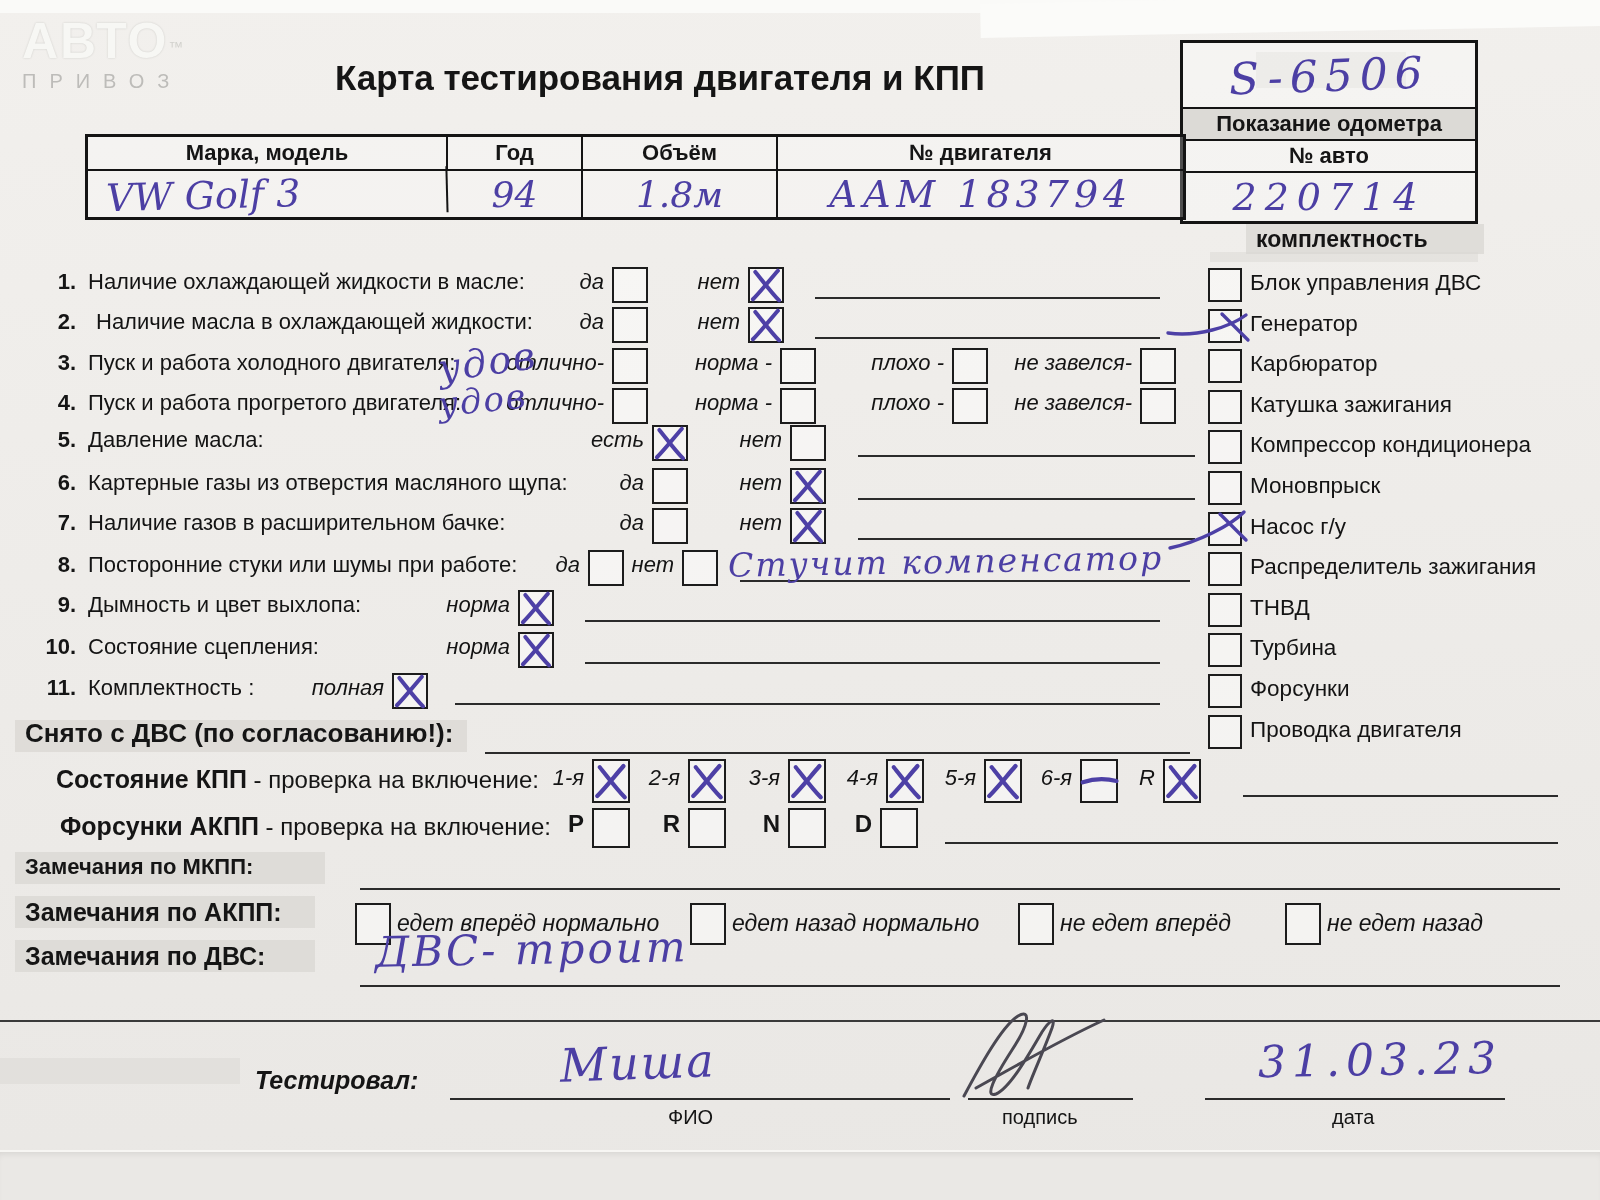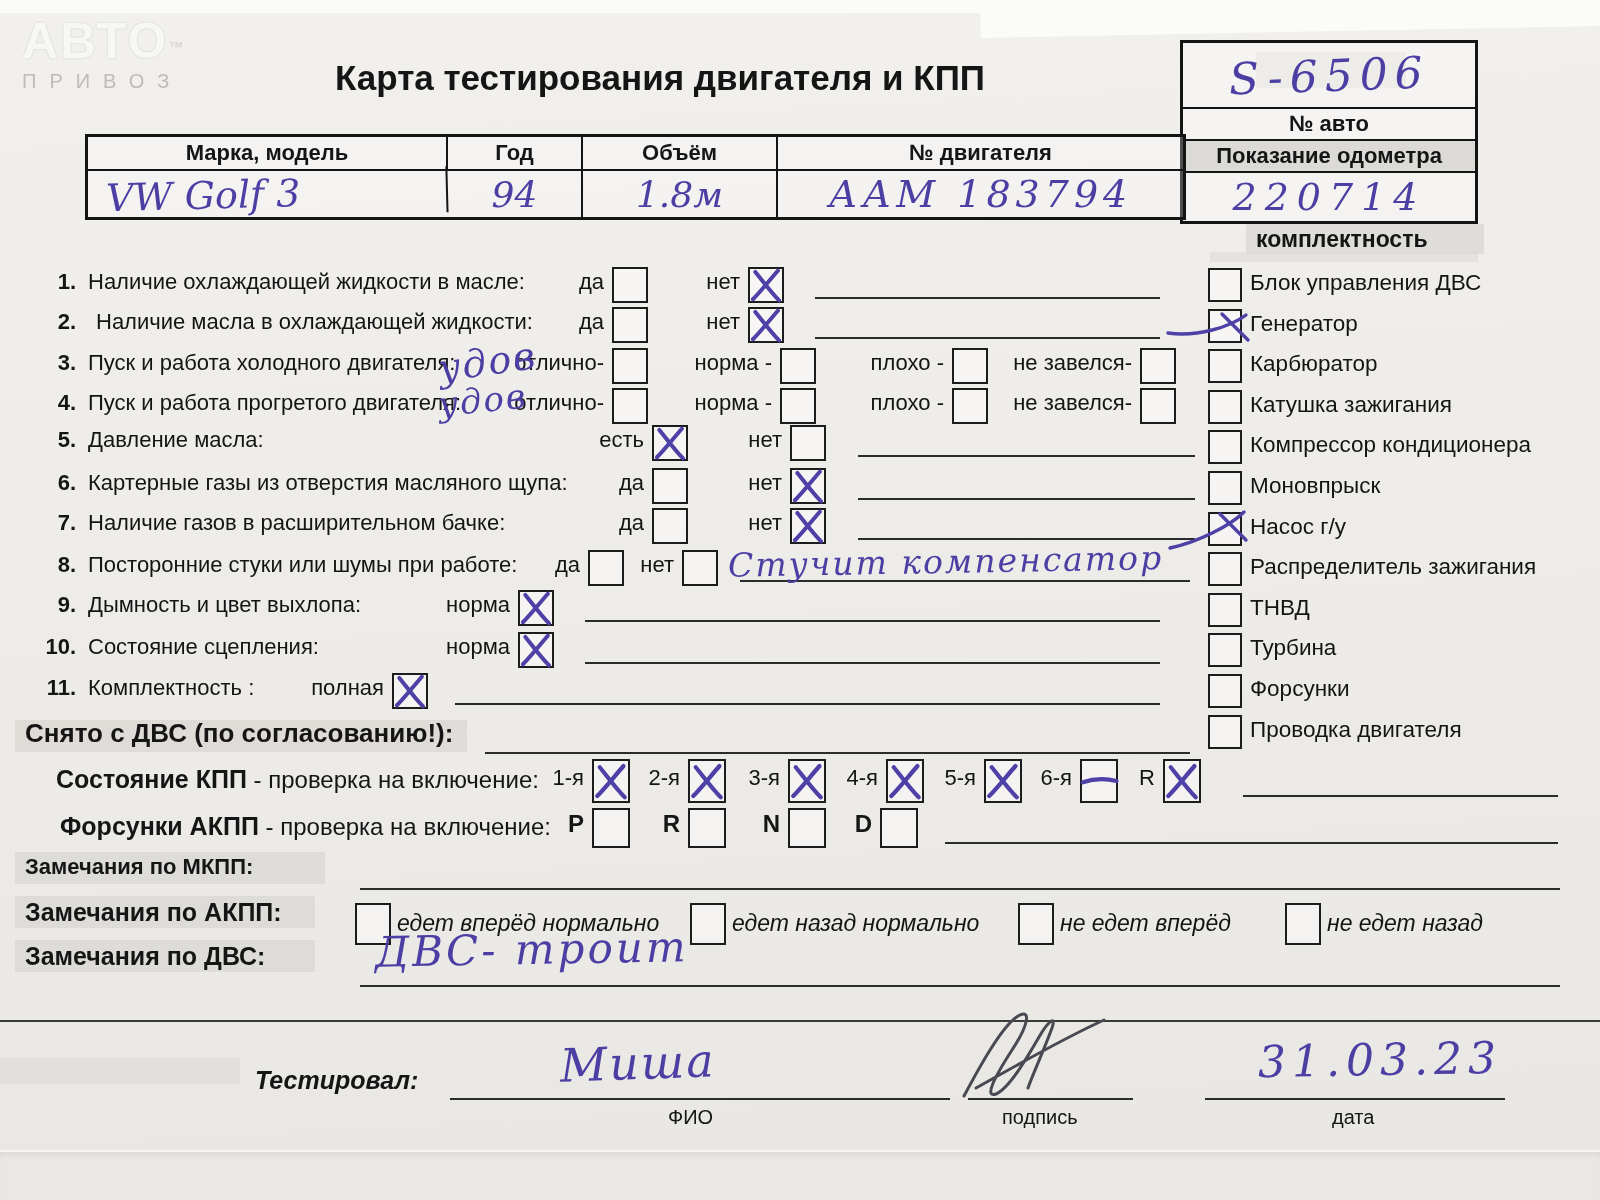--- a/index.html
+++ b/index.html
@@ -14,21 +14,21 @@
   .it{font-style:italic}
   .line{position:absolute;border-top:2.5px solid #2b2b2b;height:0;z-index:1}
   .thin{border-top-width:2px;border-top-color:#3a3a3a}
   .chk{position:absolute;border:2.5px solid #1c1c1c;background:rgba(255,255,255,.45);z-index:2}
   .chk svg{position:absolute;left:-3px;top:-3px;width:calc(100% + 6px);height:calc(100% + 6px);overflow:visible}
   .chk svg path{stroke:#4d40a6;stroke-width:3.4;fill:none;stroke-linecap:round}
   .tailwrap svg{left:-46px;width:92px;top:-4px;height:40px}
   .hw{position:absolute;font-family:"DejaVu Serif",serif;font-style:italic;color:#4c3fa4;z-index:4;white-space:nowrap}
   .num{position:absolute;width:42px;text-align:right;font-weight:bold;font-size:22px}
   .ilabel{position:absolute;font-size:22px;color:#141414}
-  .opt{position:absolute;width:160px;text-align:right;font-size:22px;color:#141414}
+  .opt{position:absolute;width:160px;text-align:right;font-style:italic;font-size:22px;color:#141414}
   .vtable{position:absolute;left:85px;top:134px;width:1095px;border:3px solid #141414;display:grid;
           grid-template-columns:360px 135px 195px 405px;grid-template-rows:34px 46px;background:rgba(255,255,255,.25);z-index:1}
   .vtable>div{border-right:2.5px solid #141414;border-bottom:2.5px solid #141414;display:flex;align-items:center;justify-content:center;overflow:visible}
   .vtable>div:nth-child(4n){border-right:none}
   .vtable>div:nth-child(n+5){border-bottom:none}
   .vth{font-weight:bold;font-size:22px}
   .vhw{font-family:"DejaVu Serif",serif;font-style:italic;color:#4c3fa4}
   .rbox{position:absolute;left:1180px;top:40px;width:292px;border:3px solid #141414;background:rgba(255,255,255,.3);z-index:1}
   .rbox>div{border-bottom:2.5px solid #141414;display:flex;align-items:center;justify-content:center}
   .rbox>div:last-child{border-bottom:none}
@@ -60,25 +60,25 @@
   <div><span class="brand">АВТО</span><span class="tm">™</span></div>
   <div class="sub">ПРИВОЗ</div>
 </div>
 
 <div class="abs bold" style="left:280px;top:58px;width:760px;text-align:center;font-size:35px">Карта тестирования двигателя  и КПП</div>
 
 <div class="rbox">
   <div style="height:64px">
       <span class="hw" style="position:static;font-size:44px;letter-spacing:7px;transform:rotate(-2deg)">S-6506</span>
     </div>
+  <div style="height:30px;background:#dcdad6" class="bold">
+      <span style="font-size:22px">Показание одометра</span>
+    </div>
   <div style="height:30px" class="bold">
       <span style="font-size:22px">№ авто</span>
-    </div>
-  <div style="height:30px;background:#dcdad6" class="bold">
-      <span style="font-size:22px">Показание одометра</span>
     </div>
   <div style="height:48px">
       <span class="hw" style="position:static;font-size:38px;letter-spacing:8px">220714</span>
     </div>
 </div>
 
 <div class="vtable">
   <div class="vth">Марка, модель</div>
   <div class="vth">Год</div>
   <div class="vth">Объём</div>

